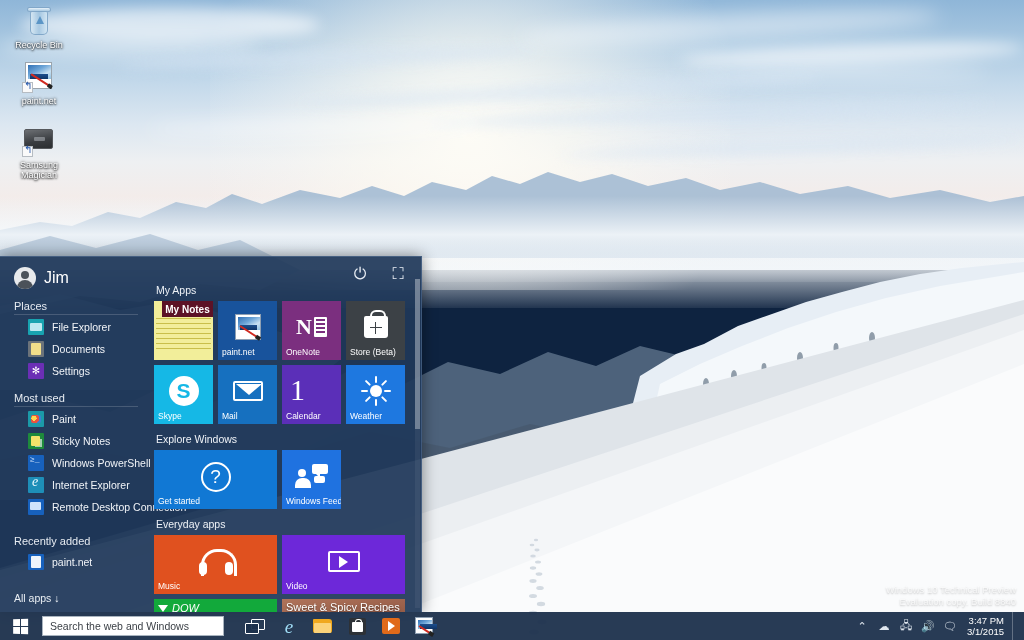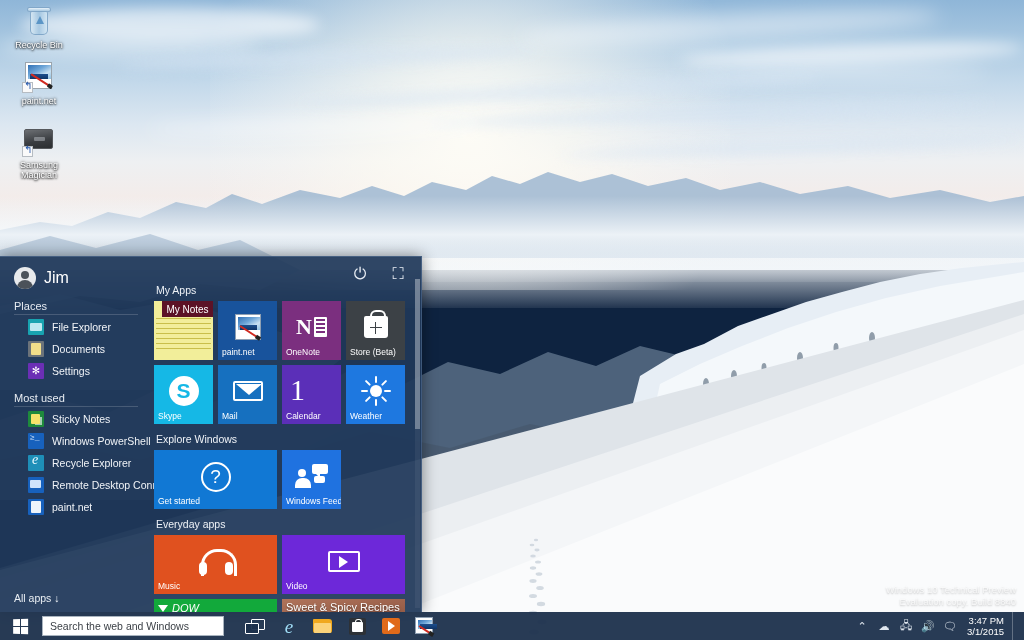--- a/index.html
+++ b/index.html
@@ -305,21 +305,21 @@
     position: absolute; left: 0; right: 0; top: 0; bottom: 0;
     display: flex; align-items: center; justify-content: center;
   }
 
   
   .t-notes { background: #f2ee9a; }
   .notes-head {
     position: absolute; left: 8px; right: 0; top: 0; height: 16px;
     background: #5c1226;
     display: flex; align-items: center; justify-content: center;
-    font-size: 10px; font-weight: normal; color: #fff;
+    font-size: 10px; font-weight: bold; color: #fff;
   }
   .notes-lines { position: absolute; left: 0; right: 0; top: 17px; bottom: 1px; }
   .notes-lines i {
     display: block; height: 1px; background: #c9bf4a;
     margin: 0 2px 4px;
   }
 
   
   .t-pdn { background: #18539c; }
   .pdnbig { width: 26px; height: 26px; background: #fff; border: 1px solid #8fa0b3; position: relative; margin-bottom: 8px; }
@@ -699,36 +699,41 @@
       <div class="ic ic-docs"></div>
       <div class="lbl">Documents</div>
     </div>
     <div class="mi">
       <div class="ic ic-gear">✻</div>
       <div class="lbl">Settings</div>
     </div>
 
     <div class="sec-head" style="margin-top:7px;">Most used</div>
     <div class="mi">
+      <div class="ic ic-paint"></div>
+      <div class="lbl">Paint</div>
+    </div>
+    <div class="mi">
       <div class="ic ic-sticky"></div>
       <div class="lbl">Sticky Notes</div>
     </div>
     <div class="mi">
       <div class="ic ic-ps"></div>
       <div class="lbl">Windows PowerShell</div>
     </div>
     <div class="mi">
       <div class="ic ic-ie"></div>
-      <div class="lbl">Recycle Explorer</div>
+      <div class="lbl">Internet Explorer</div>
     </div>
     <div class="mi">
       <div class="ic ic-rdp"></div>
       <div class="lbl">Remote Desktop Connection</div>
     </div>
 
+    <div class="sec-head noline" style="margin-top:14px;">Recently added</div>
     <div class="mi">
       <div class="ic ic-pdn"></div>
       <div class="lbl">paint.net</div>
     </div>
 
     <div class="all-apps">All apps ↓</div>
   </div>
 
   <div class="right-pane">
 

